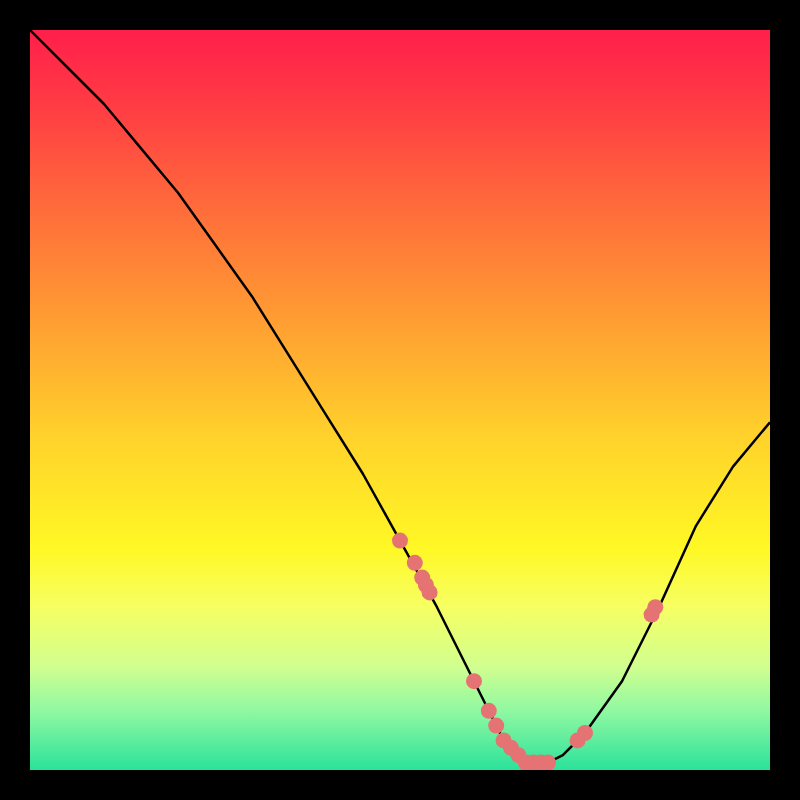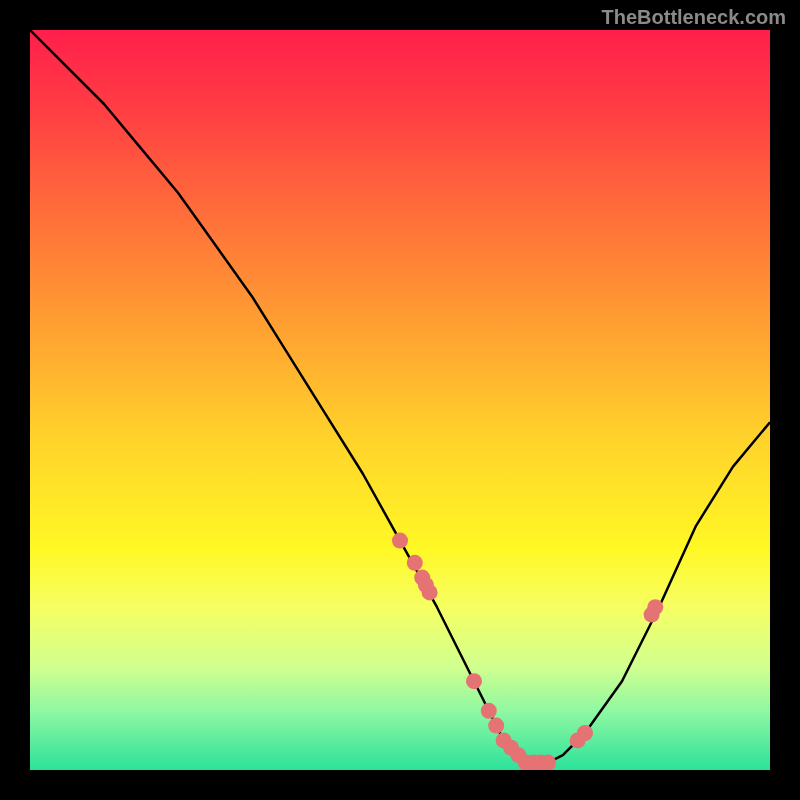--- a/index.html
+++ b/index.html
@@ -29,21 +29,20 @@
     font-family: Arial, Helvetica, sans-serif;
     font-size: 20px;
     font-weight: 700;
     color: #8a8a8a;
   }
 </style>
 </head>
 <body>
 
 <div class="wrap">
-  <div class="attribution">TheBottleneck.com</div>
   <svg class="plot" viewBox="0 0 740 740" preserveAspectRatio="none">
     <defs>
       <linearGradient id="bg" x1="0" y1="0" x2="0" y2="1">
 
       <stop offset="0%" stop-color="#ff1f4b"></stop>
           <stop offset="10%" stop-color="#ff3b44"></stop>
           <stop offset="25%" stop-color="#ff6f3a"></stop>
           <stop offset="40%" stop-color="#ffa032"></stop>
           <stop offset="55.00000000000001%" stop-color="#ffd22b"></stop>
           <stop offset="70%" stop-color="#fff825"></stop>

